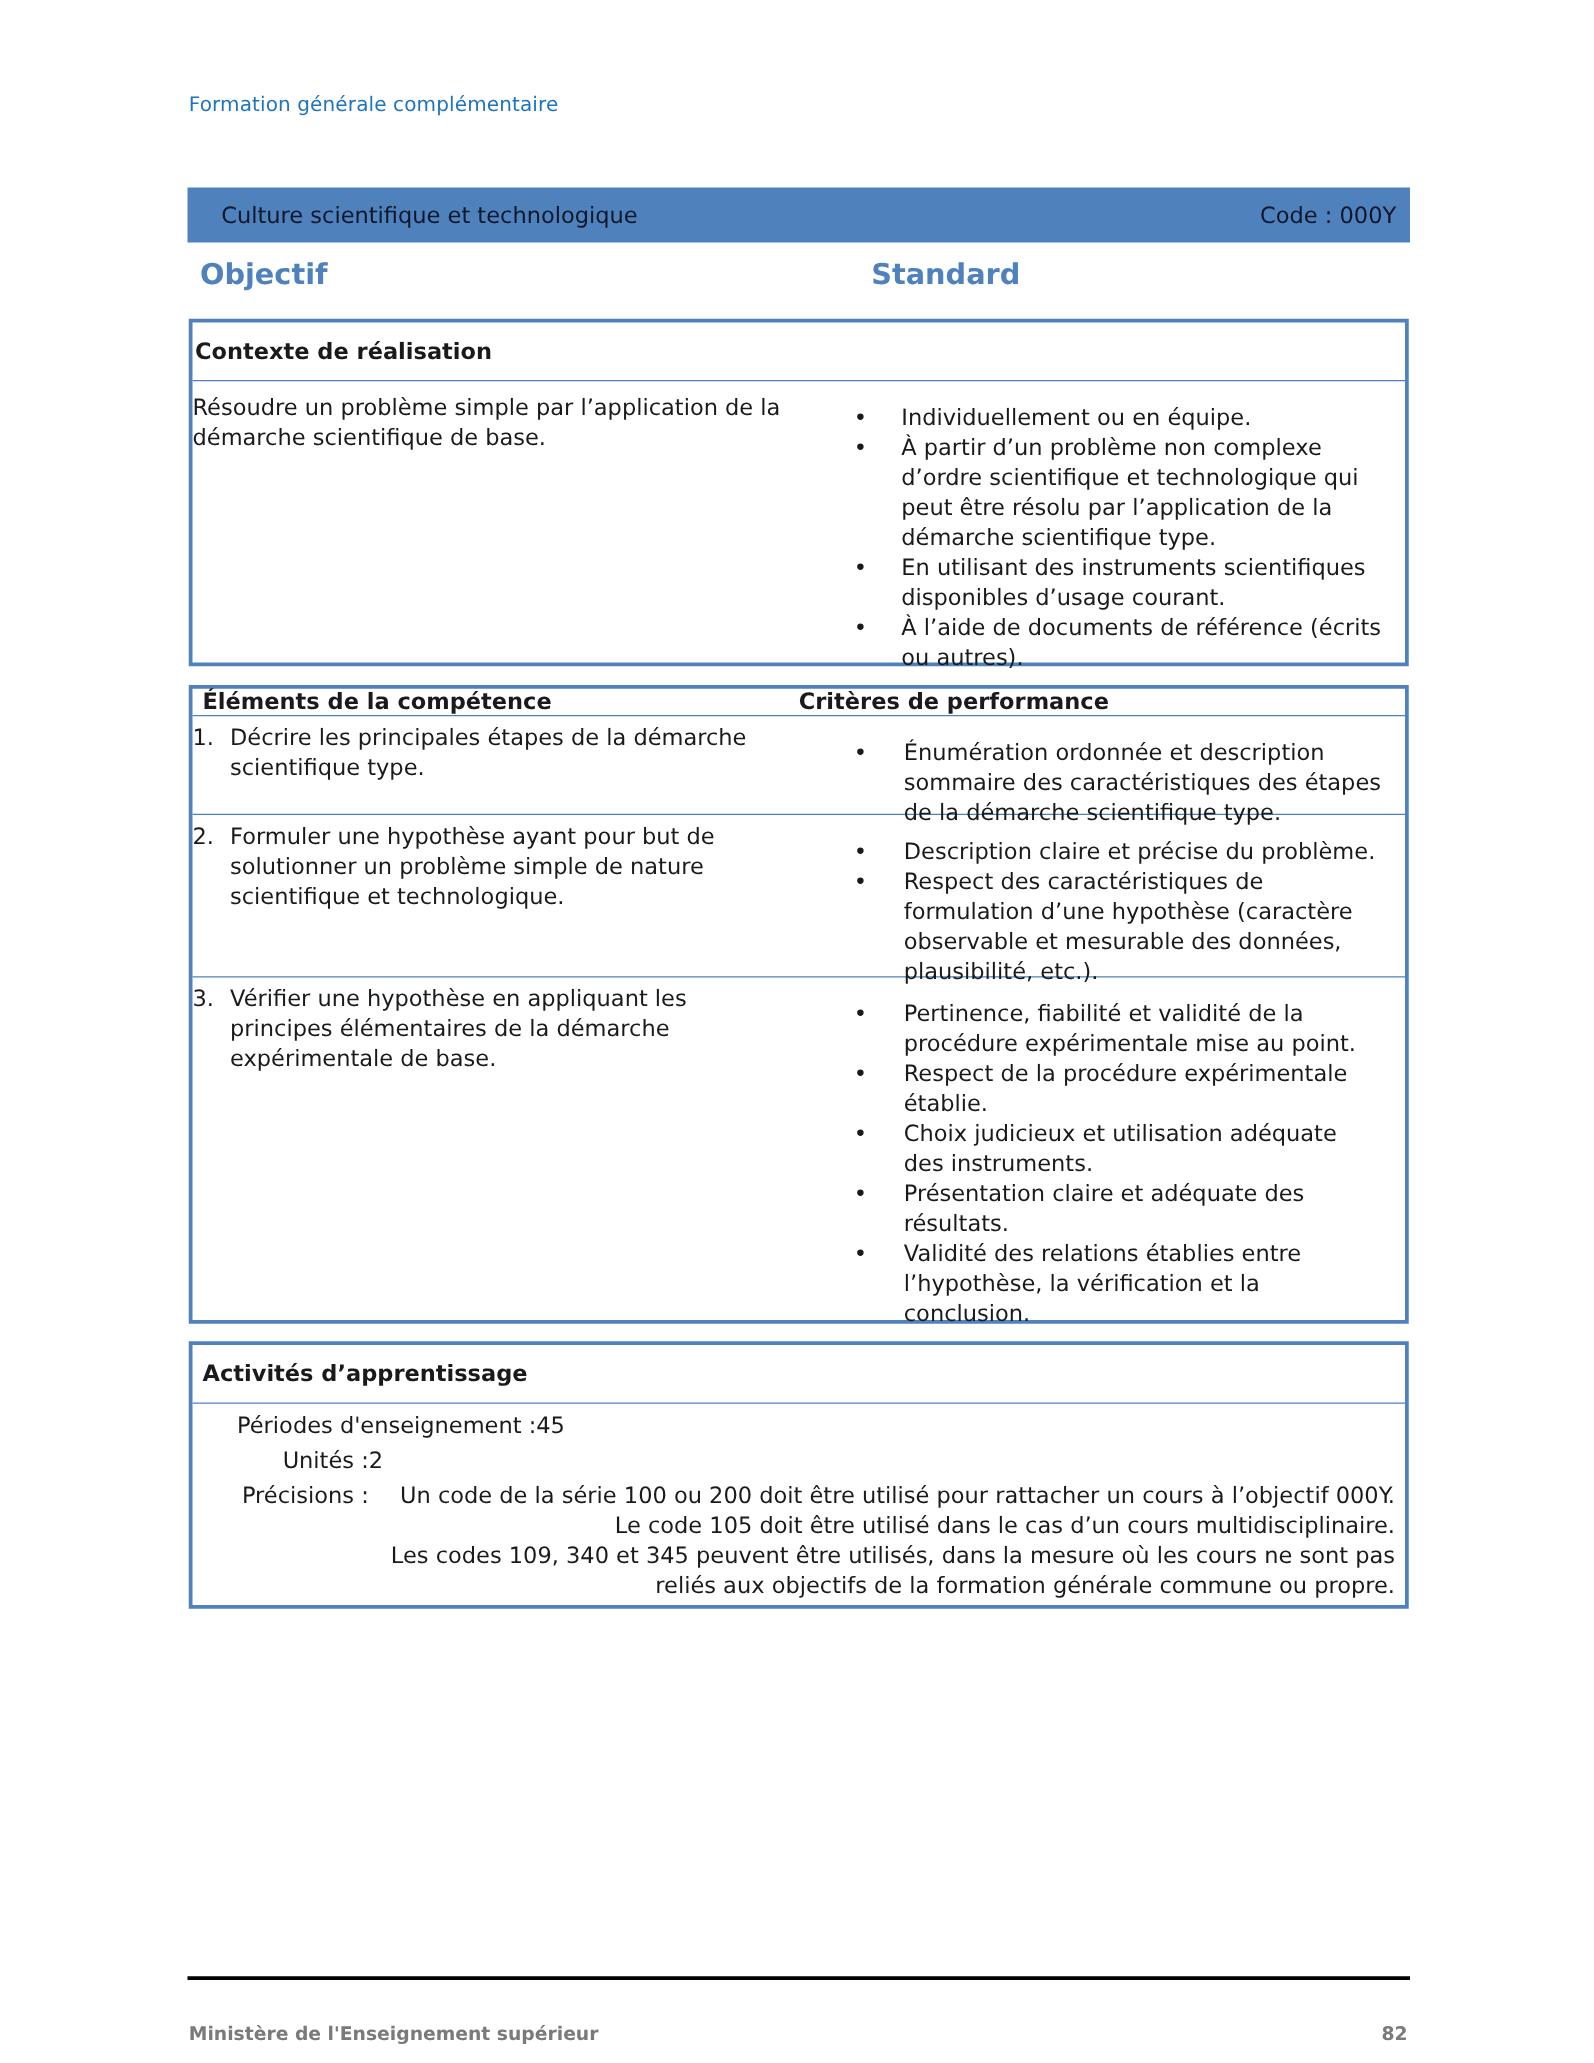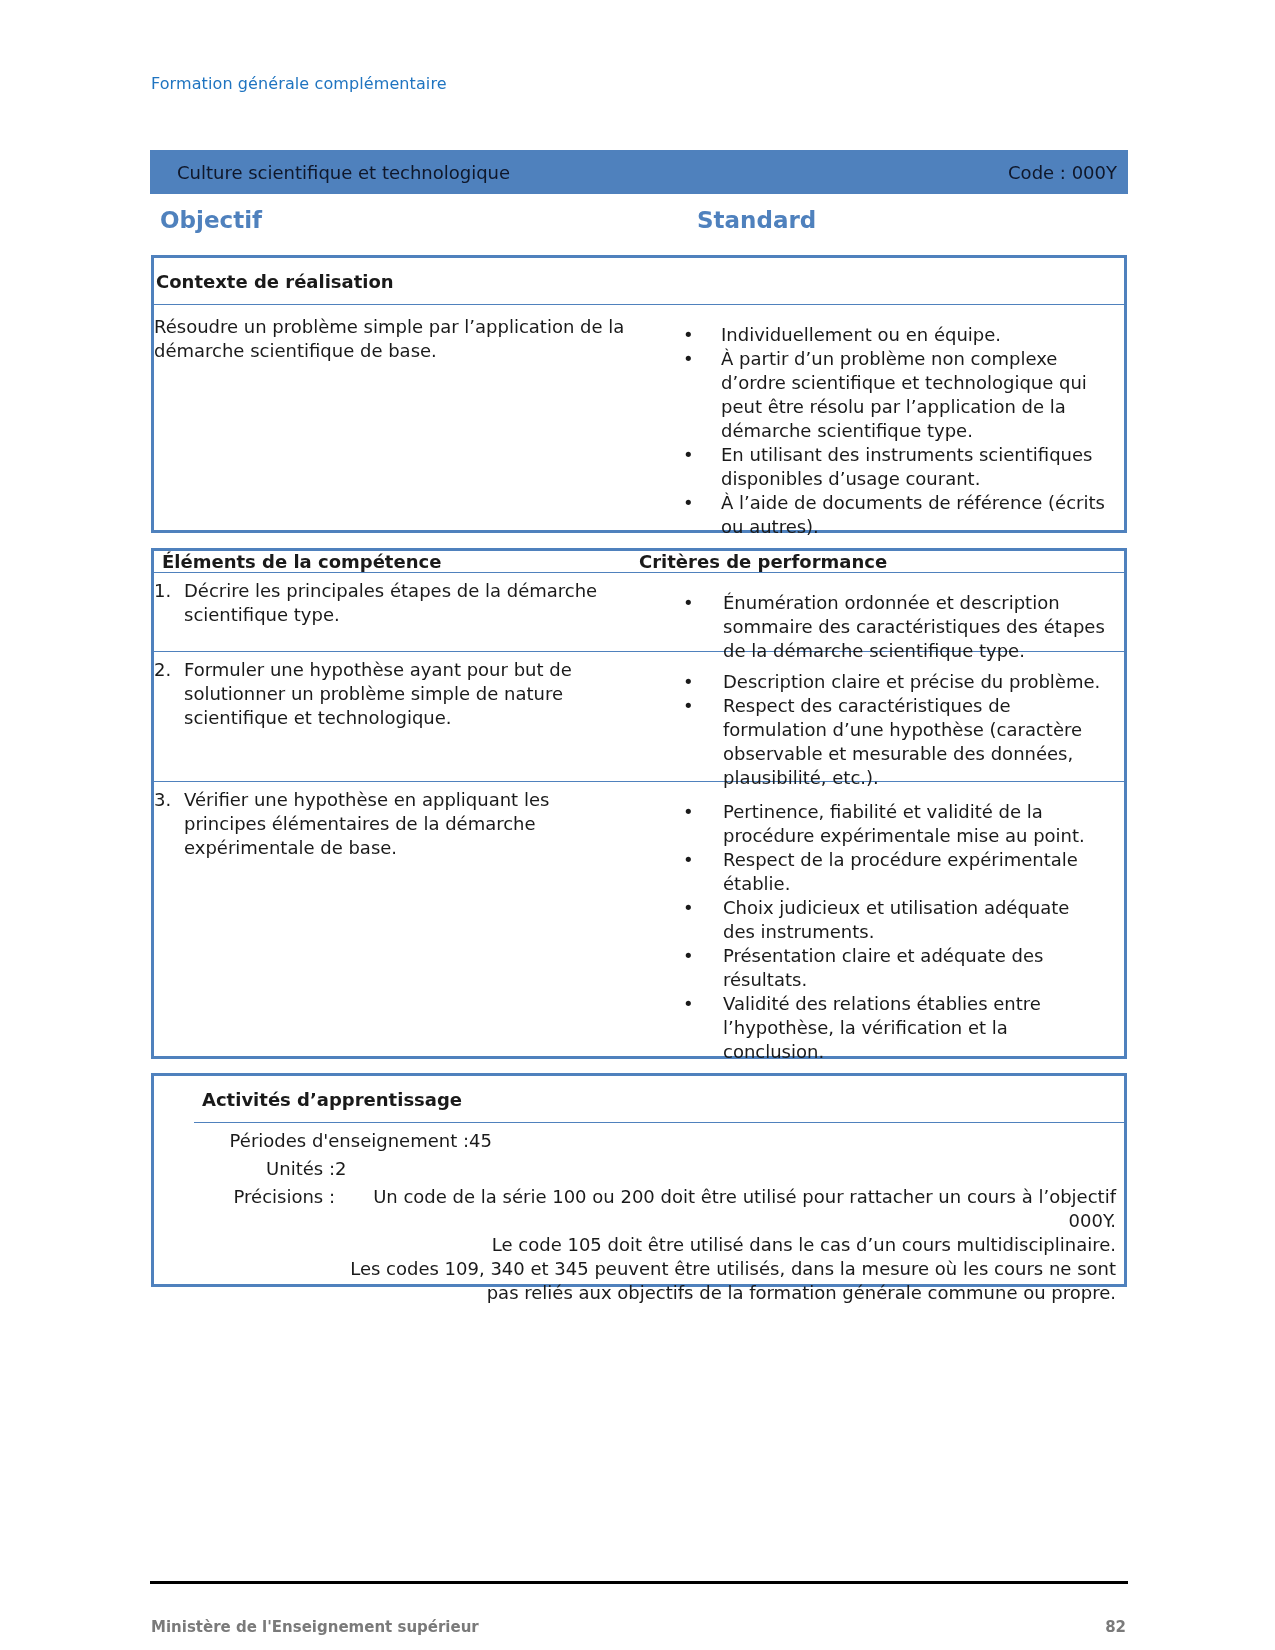--- a/index.html
+++ b/index.html
@@ -47,21 +47,21 @@
     .numbered .txt { flex: 1; }
     #box1 { top: 255px; height: 278px; }
     #box1 .row .left { padding-top: 10px; }
     #box1 .row .right { padding-top: 4px; }
     #box2 { top: 548px; height: 511px; }
     #box2 .hdr .c2 { padding-left: 4px; }
     #box2 .row.r1 { height: 78px; }
     #box2 .row.r2 { height: 129px; }
     #box2 .row.r3 { flex: 1; }
     #box2 ul.bullets li { padding-left: 74px; }
-    #box3 { top: 1073px; height: 214px; padding-left: 40px; }
+    #box3 { top: 1073px; height: 214px; }
     #box3 .hdr .c1 { width: auto; }
     .act-body { padding: 6px 8px 0 8px; font-size: 18px; line-height: 24px; }
     .act-line { display: flex; margin-bottom: 4px; text-align: right; }
     .act-line .k { flex: none; }
     .act-line .k.units, .act-line .k.prec { width: 133px; }
     .act-line .k.periods { width: 267px; }
     .prec-lines div { line-height: 24px; }
     .footer-rule {
       position: absolute; left: 150px; top: 1581px; width: 978px; height: 3px; background: #000;
     }

